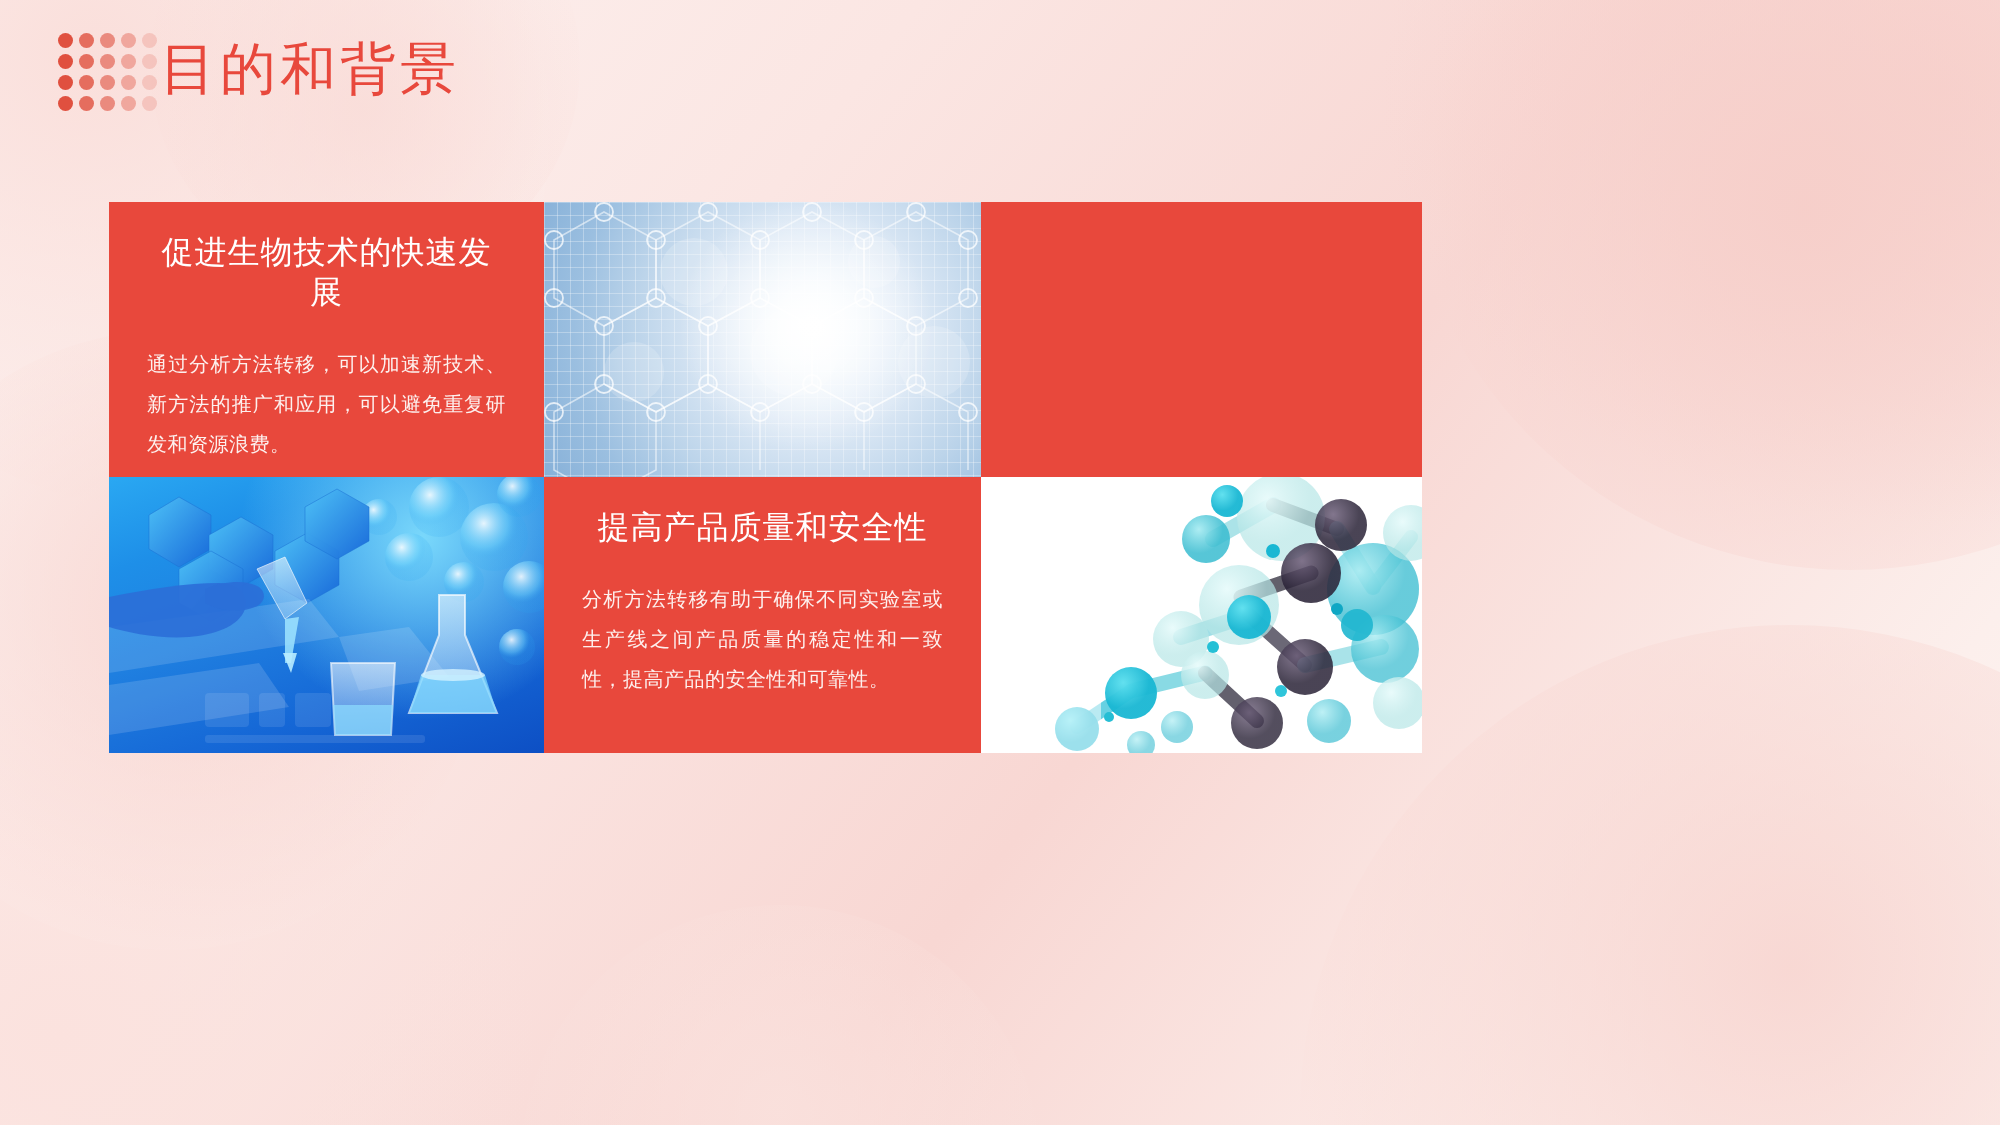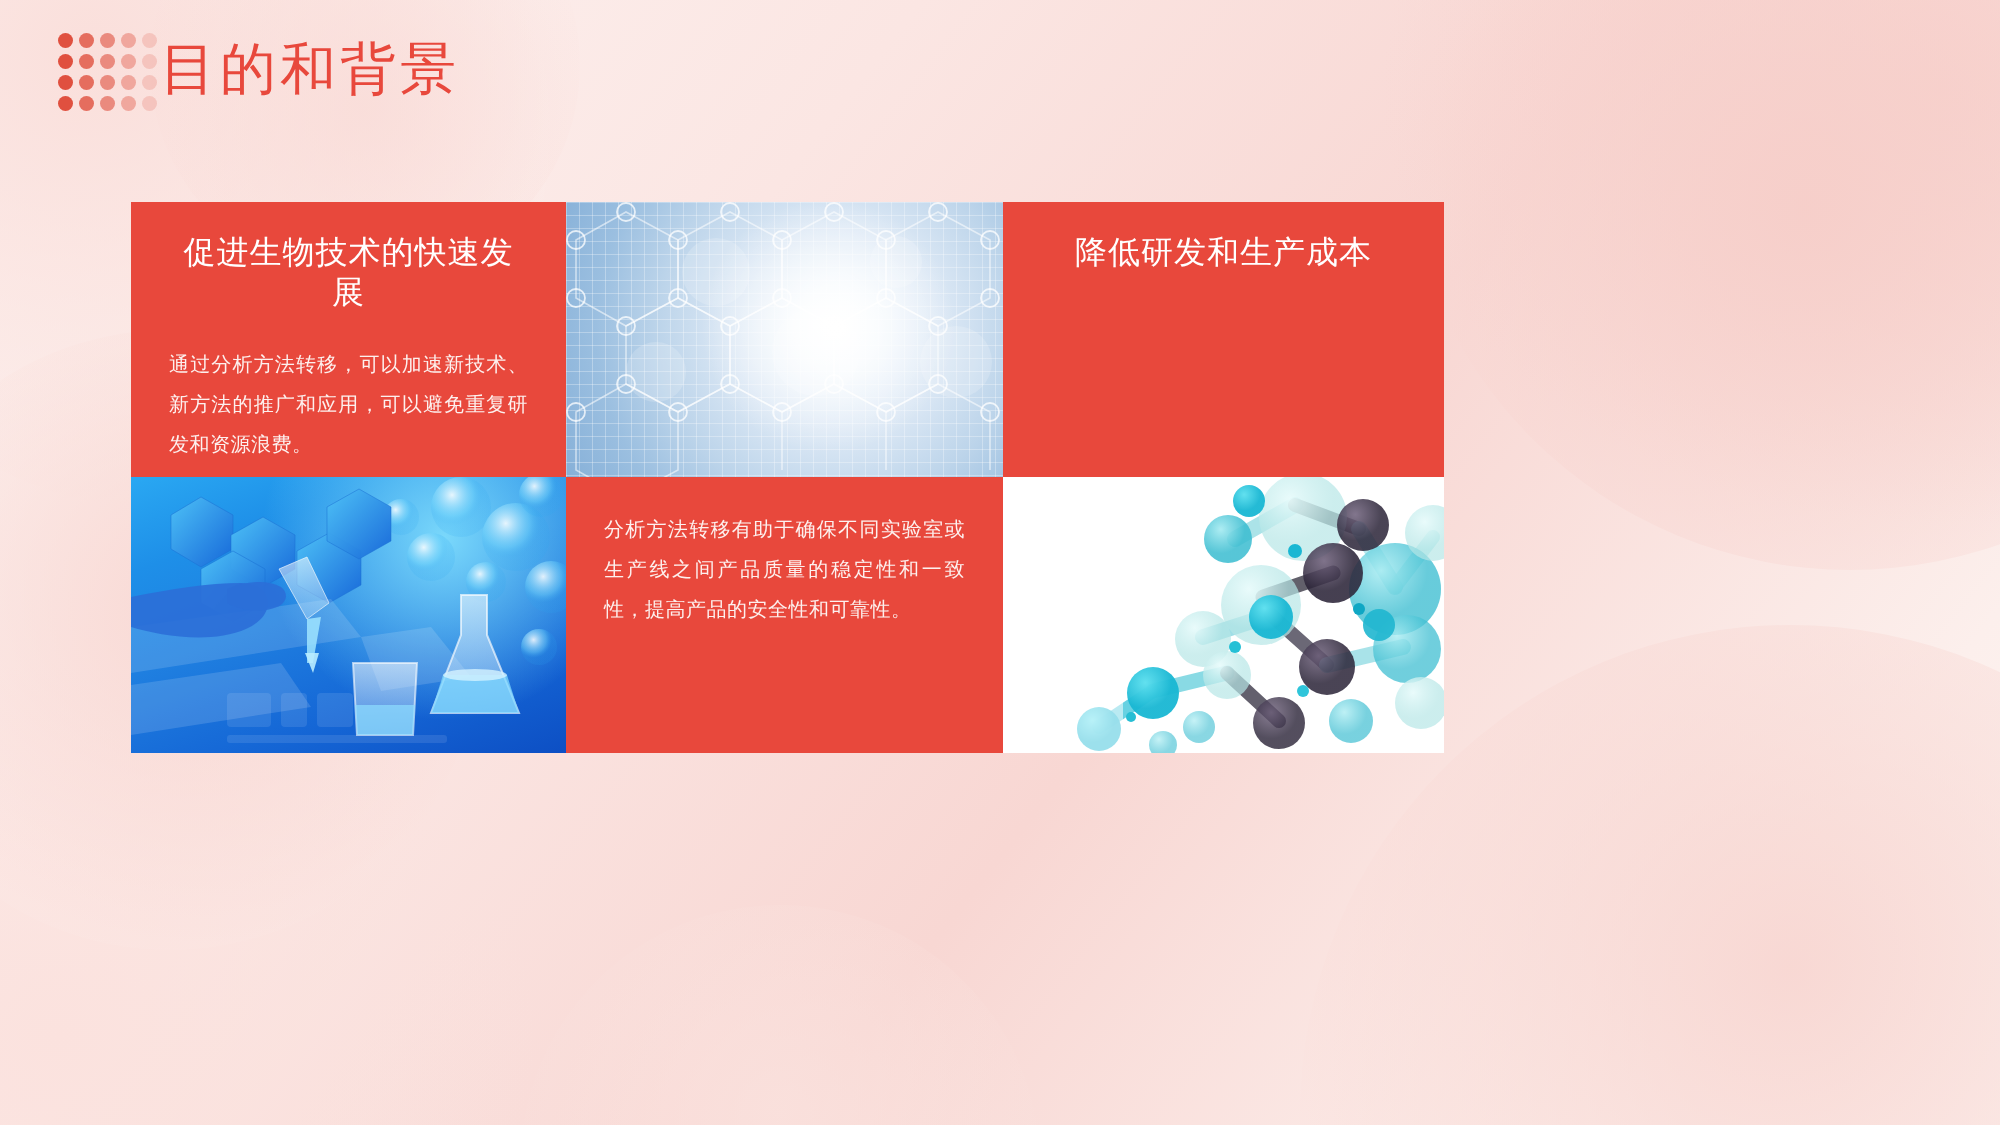--- a/index.html
+++ b/index.html
@@ -32,21 +32,21 @@
   
   #header{position:absolute;left:0;top:0;width:1760px;height:140px;}
   #dot-grid{position:absolute;left:58px;top:33px;display:grid;
     grid-template-columns:repeat(5,21px);grid-template-rows:repeat(4,21px);}
   #dot-grid span{width:15px;height:15px;border-radius:50%;display:block;}
   #page-title{position:absolute;left:160px;top:34px;
     font-size:56px;letter-spacing:4px;line-height:70px;
     font-family:"Liberation Serif","DejaVu Serif",serif;}
 
   
-  #panel-grid{position:absolute;left:131px;top:202px;width:1313px;height:694px;
+  #panel-grid{position:absolute;left:109px;top:202px;width:1313px;height:694px;
     display:grid;grid-template-columns:435px 437px 441px;grid-template-rows:275px 276px;}
   .cell{position:relative;overflow:hidden;}
   .card{padding:0 38px;box-sizing:border-box;display:flex;flex-direction:column;}
   .card-title{color:#ffffff;font-size:32px;line-height:40px;letter-spacing:1px;
     text-align:center;margin-top:30px;font-weight:normal;
     font-family:"Liberation Serif","DejaVu Serif",serif;}
   .card-body{color:#fdf0ee;font-size:20px;line-height:40px;letter-spacing:.5px;
     margin-top:32px;text-align:justify;
     font-family:"Liberation Serif","DejaVu Serif",serif;}
 
@@ -169,21 +169,20 @@
             <circle cx="330" cy="60" r="26"></circle>
               <circle cx="90" cy="170" r="30"></circle>
             <circle cx="390" cy="160" r="36"></circle>
           </g>
         </svg>
         <div class="glow"></div>
       </div>
     </div>
 
     <div class="cell card" style="background:#e8483c;">
-      <div class="card-title">降低研发和生产成本</div>
     </div>
 
     <div class="cell">
       <div class="pic pic-lab">
         <svg width="100%" height="100%" viewBox="0 0 435 276" preserveAspectRatio="none" style="position:absolute;inset:0;">
           <defs>
             <linearGradient id="hexg" x1="0" y1="0" x2="1" y2="1">
               <stop offset="0%" stop-color="#4fc3f7" stop-opacity=".95"></stop>
               <stop offset="100%" stop-color="#1565d8" stop-opacity=".95"></stop>
             </linearGradient>
@@ -250,20 +249,21 @@
             <rect x="96" y="216" width="44" height="34" rx="4"></rect>
             <rect x="150" y="216" width="26" height="34" rx="4"></rect>
             <rect x="186" y="216" width="36" height="34" rx="4"></rect>
             <rect x="96" y="258" width="220" height="8" rx="3"></rect>
           </g>
         </svg>
       </div>
     </div>
 
     <div class="cell card" style="background:#e8483c;">
+      <div class="card-title">提高产品质量和安全性</div>
       <div class="card-body">分析方法转移有助于确保不同实验室或生产线之间产品质量的稳定性和一致性，提高产品的安全性和可靠性。</div>
     </div>
 
     <div class="cell">
       <div class="pic pic-mol">
         <svg width="100%" height="100%" viewBox="0 0 441 276" preserveAspectRatio="none" style="position:absolute;inset:0;">
           <defs>
             <radialGradient id="teal" cx="35%" cy="30%">
               <stop offset="0%" stop-color="#a9ecf2" stop-opacity=".95"></stop>
               <stop offset="100%" stop-color="#39bcd0" stop-opacity=".85"></stop>

